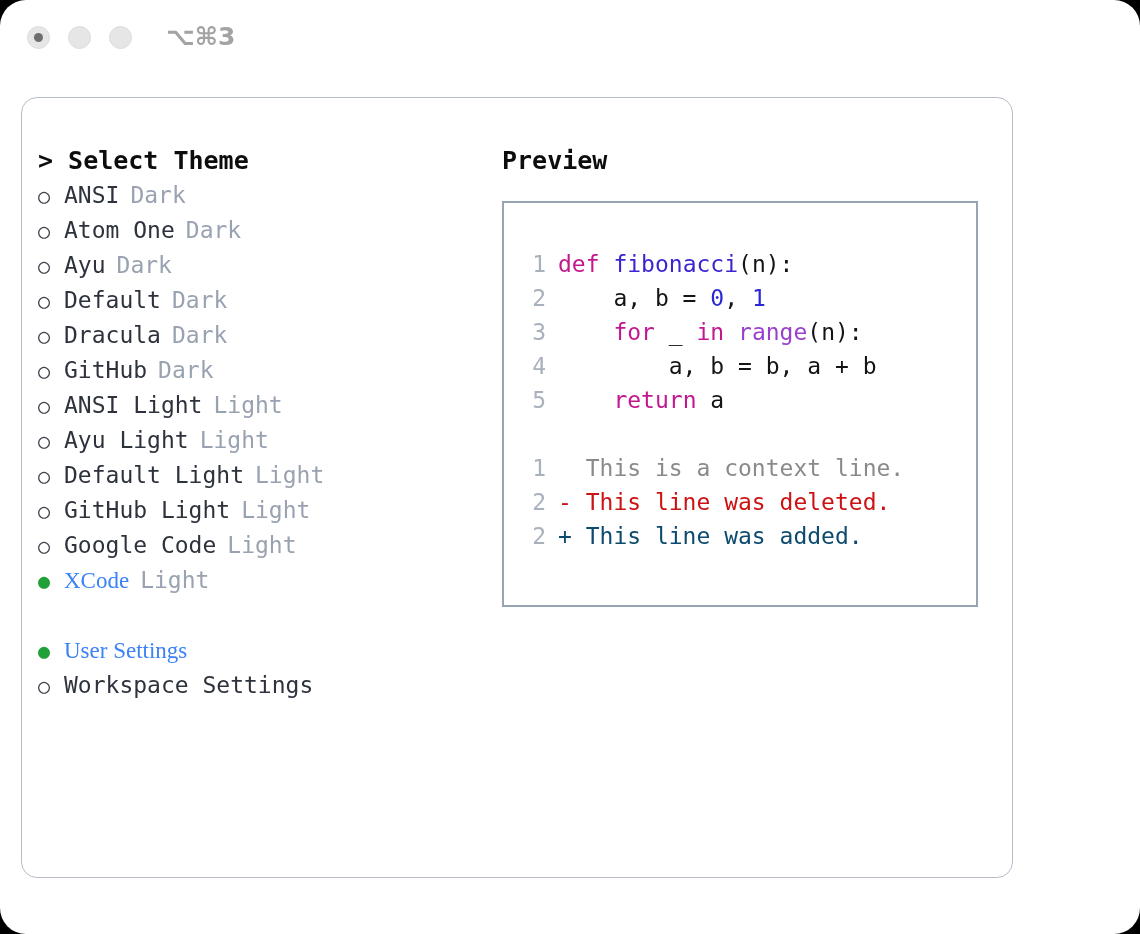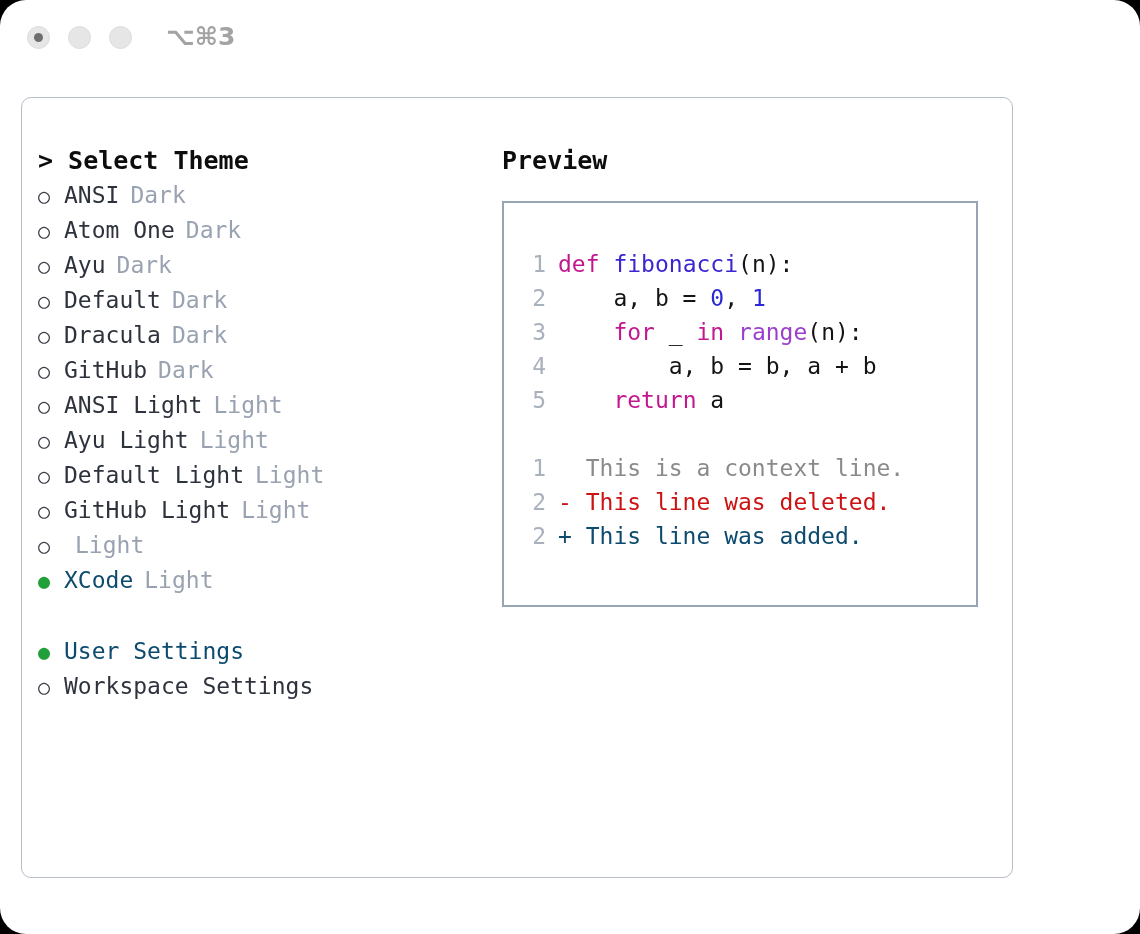--- a/index.html
+++ b/index.html
@@ -66,21 +66,21 @@
   }
 
   
   .panel {
     position: absolute;
     left: 21px;
     top: 97px;
     width: 992px;
     height: 781px;
     border: 1.5px solid #b6bdc9;
-    border-radius: 10px;
+    border-radius: 16px;
     box-sizing: border-box;
     background: #ffffff;
   }
 
   .columns {
     position: absolute;
     left: 0; top: 0;
     width: 100%;
     height: 100%;
   }
@@ -115,21 +115,22 @@
     font-size: 20px;
   }
   .marker.selected {
     color: #21a03a;
     font-size: 20px;
   }
   .theme-name {
     color: #2d323c;
   }
   .theme-name.selected {
-    color: #0c4a6e;
+    color: #3b82f6;
+    font-family: Liberation Serif, serif;
   }
   .theme-kind {
     color: #99a2b1;
     padding-left: 11px;
   }
 
   .section-gap {
     height: 36px;
   }
 
@@ -230,21 +231,21 @@
             <div class="theme-row"><span class="marker">○</span><span class="theme-name">ANSI</span><span class="theme-kind">Dark</span></div>
             <div class="theme-row"><span class="marker">○</span><span class="theme-name">Atom One</span><span class="theme-kind">Dark</span></div>
             <div class="theme-row"><span class="marker">○</span><span class="theme-name">Ayu</span><span class="theme-kind">Dark</span></div>
             <div class="theme-row"><span class="marker">○</span><span class="theme-name">Default</span><span class="theme-kind">Dark</span></div>
             <div class="theme-row"><span class="marker">○</span><span class="theme-name">Dracula</span><span class="theme-kind">Dark</span></div>
             <div class="theme-row"><span class="marker">○</span><span class="theme-name">GitHub</span><span class="theme-kind">Dark</span></div>
             <div class="theme-row"><span class="marker">○</span><span class="theme-name">ANSI Light</span><span class="theme-kind">Light</span></div>
             <div class="theme-row"><span class="marker">○</span><span class="theme-name">Ayu Light</span><span class="theme-kind">Light</span></div>
             <div class="theme-row"><span class="marker">○</span><span class="theme-name">Default Light</span><span class="theme-kind">Light</span></div>
             <div class="theme-row"><span class="marker">○</span><span class="theme-name">GitHub Light</span><span class="theme-kind">Light</span></div>
-            <div class="theme-row"><span class="marker">○</span><span class="theme-kind">Light</span></div>
+            <div class="theme-row"><span class="marker">○</span><span class="theme-name">Google Code</span><span class="theme-kind">Light</span></div>
             <div class="theme-row"><span class="marker selected">●</span><span class="theme-name selected">XCode</span><span class="theme-kind">Light</span></div>
           </div>
 
         <div class="section-gap"></div>
 
         <div id="apply-list">
             <div class="theme-row"><span class="marker selected">●</span><span class="theme-name selected">User Settings</span></div>
             <div class="theme-row"><span class="marker">○</span><span class="theme-name">Workspace Settings</span></div>
           </div>
 

